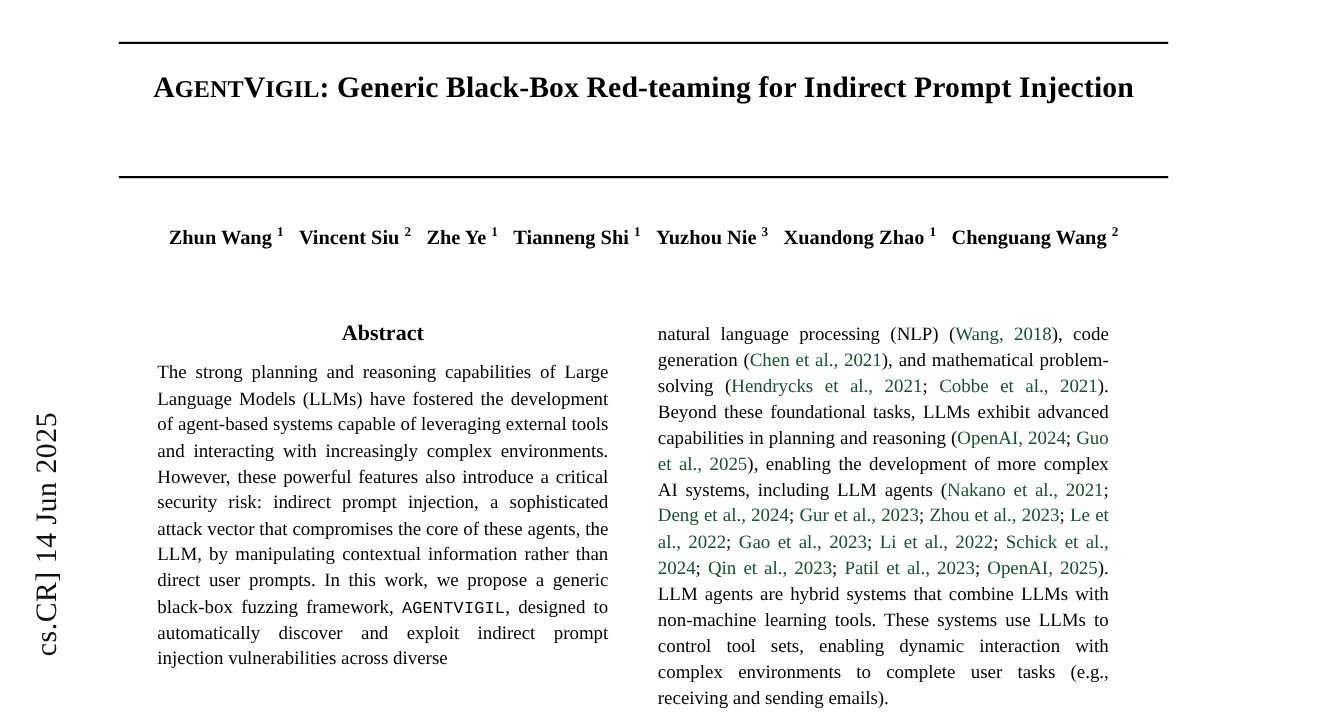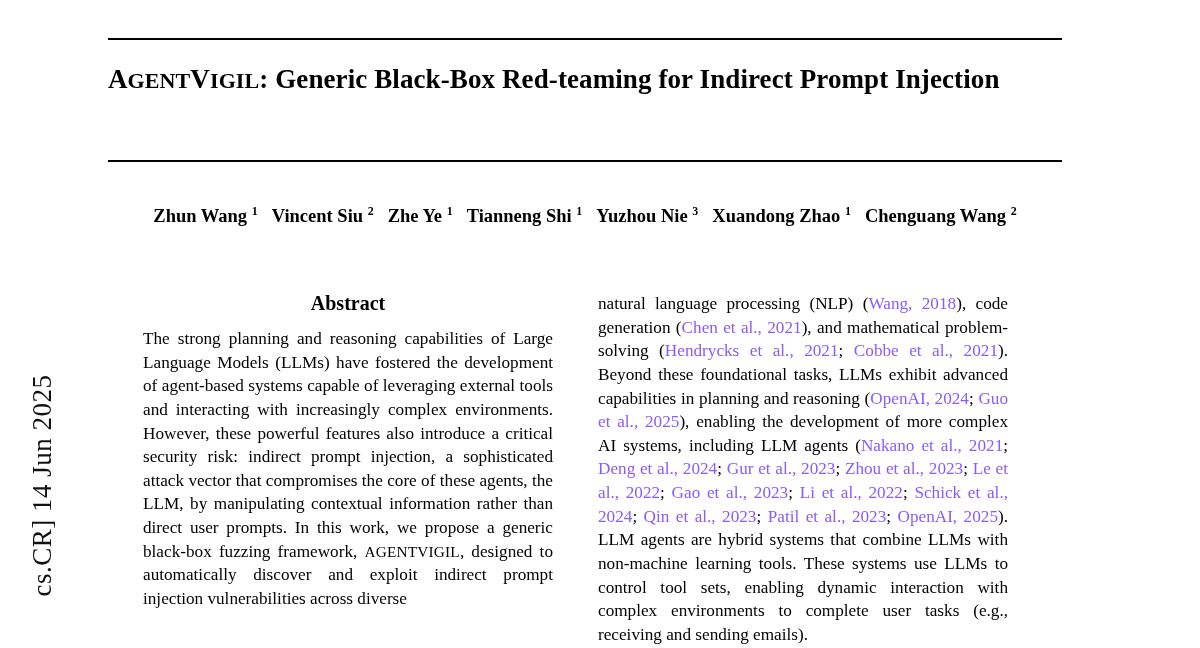--- a/index.html
+++ b/index.html
@@ -48,20 +48,21 @@
     background: #000;
   }
   .rule-top { top: 38px; }
   .rule-bottom { top: 160px; }
 
   .title {
     position: absolute;
     left: 108px;
     top: 62px;
     width: 954px;
+    text-align: center;
     font-size: 27px;
     font-weight: bold;
     line-height: 1.32;
     letter-spacing: 0.1px;
   }
   .sc {
     font-variant: normal;
   }
   .sc .cap {
     font-size: 27px;
@@ -112,25 +113,26 @@
   .body-text {
     font-size: 17.2px;
     line-height: 1.375;
     text-align: justify;
     text-justify: inter-word;
     hyphens: manual;
   }
   .body-text p { margin: 0; }
 
   .cite {
-    color: #8b5cf6;
+    color: #14532d;
   }
   .smallcaps {
     font-size: 15.3px;
     letter-spacing: 0.2px;
+    font-family: Liberation Mono, monospace;
   }
 </style>
 </head>
 <body>
 
 <div class="page">
 
   <div class="arxiv-stamp">cs.CR]  14 Jun 2025</div>
 
   <div class="rule rule-top"></div>

